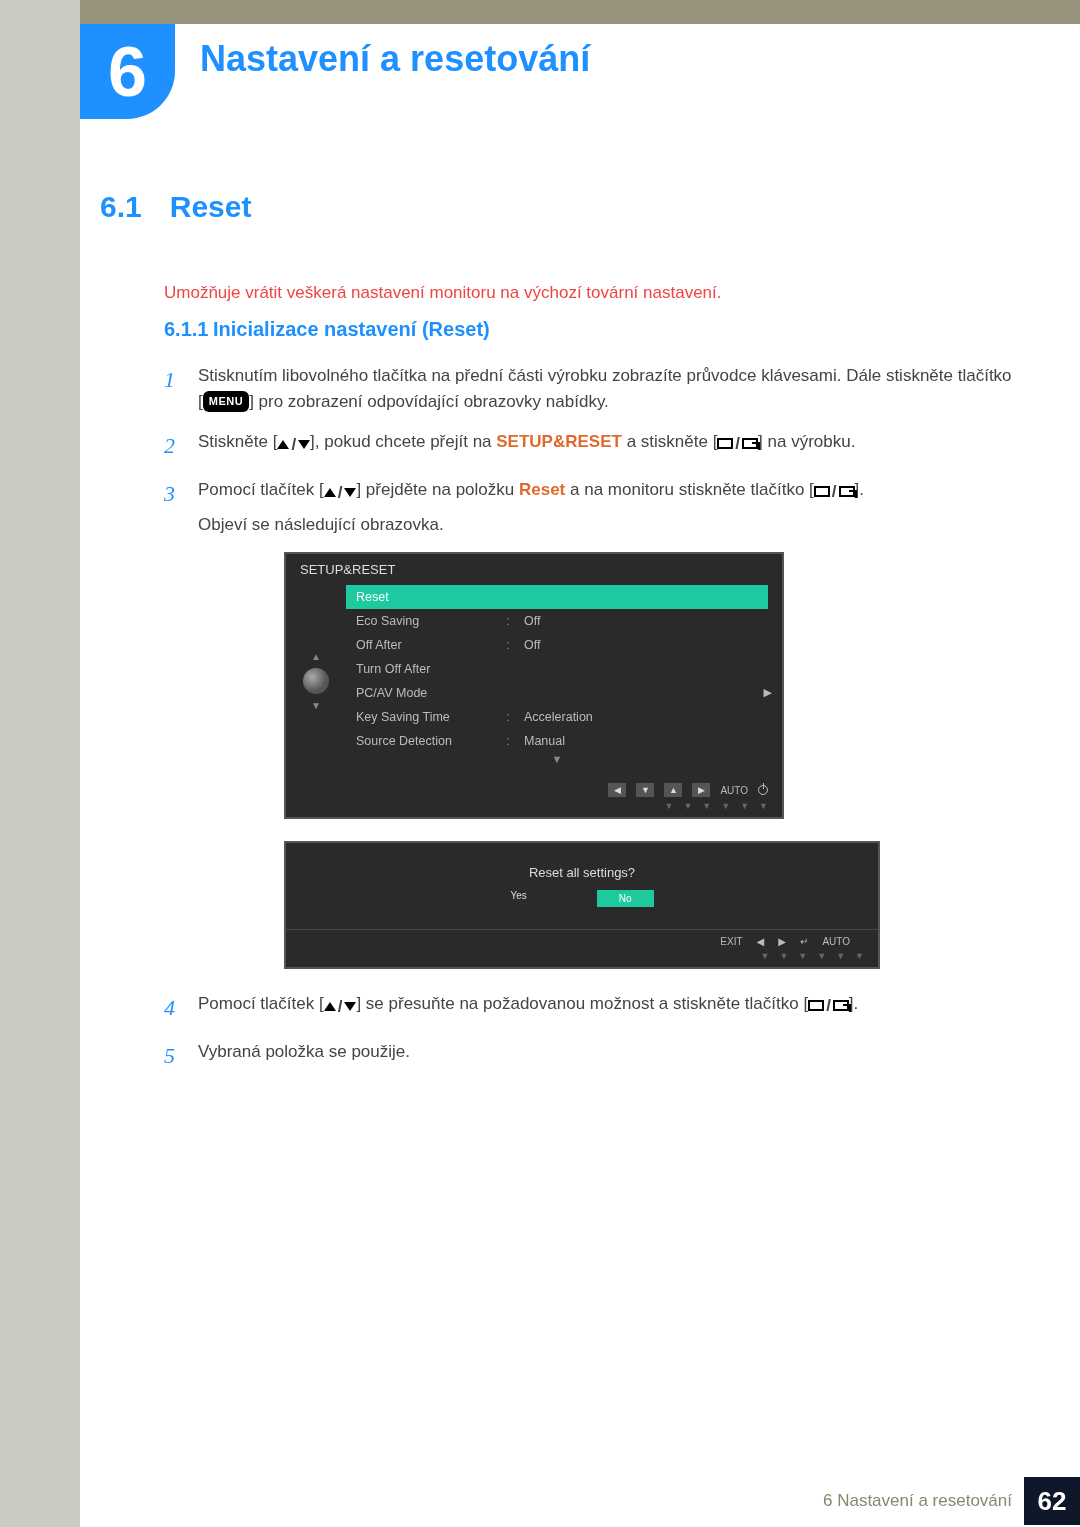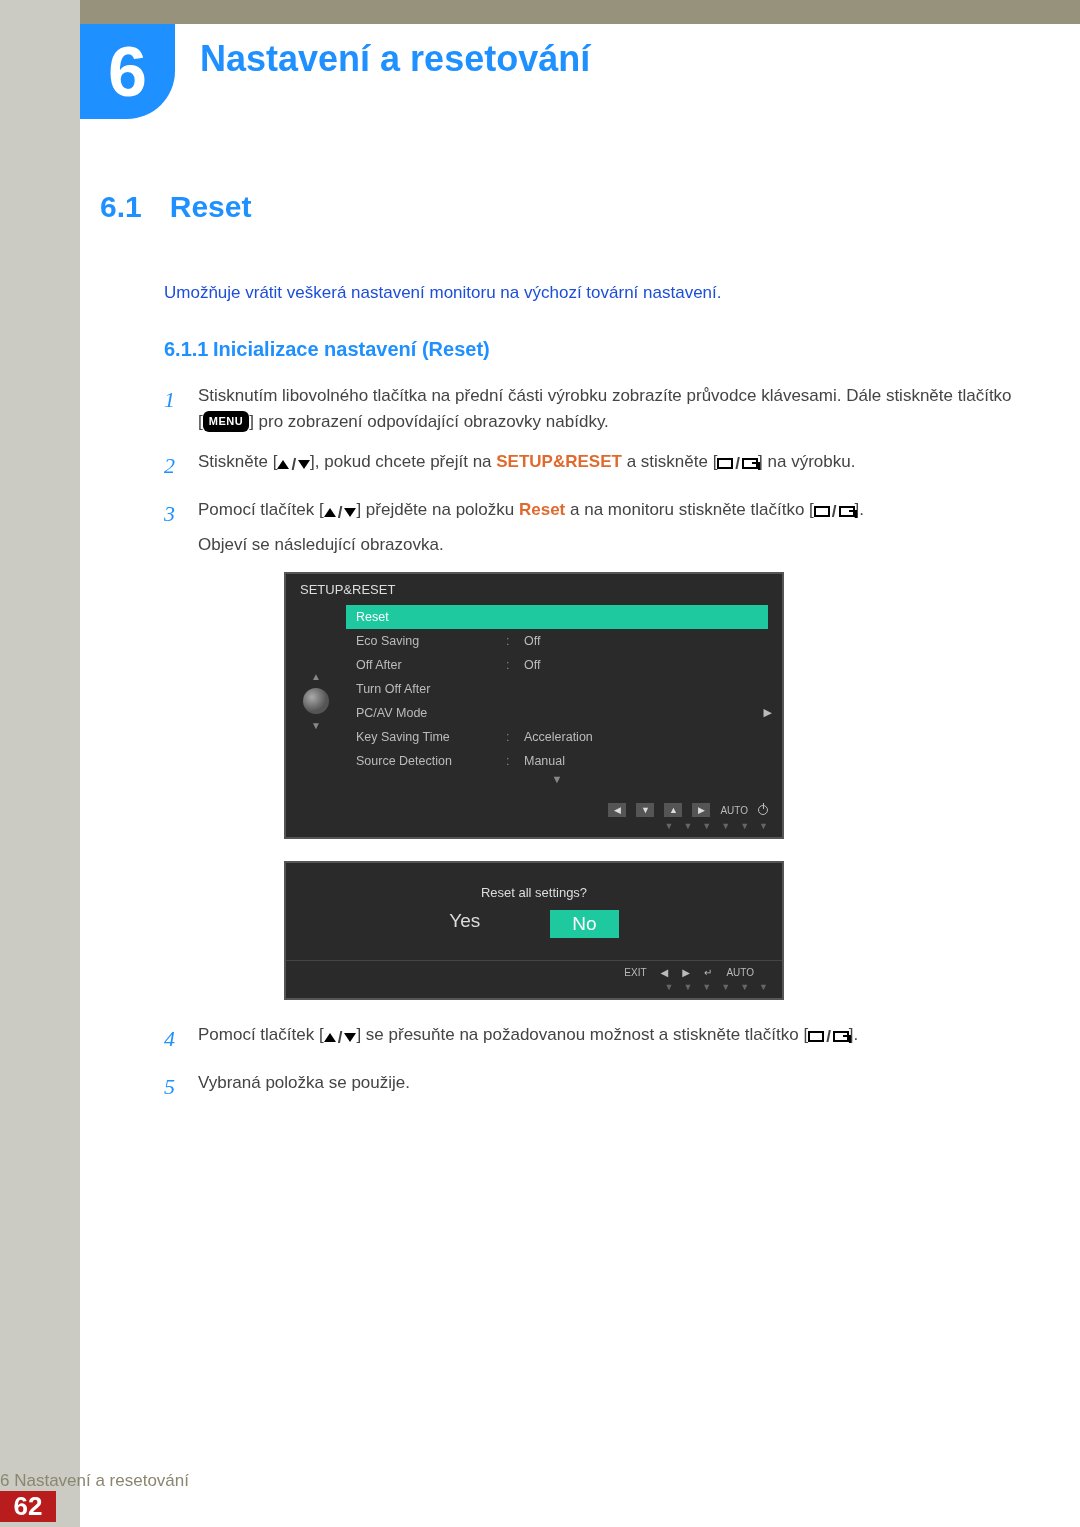--- a/index.html
+++ b/index.html
@@ -61,23 +61,23 @@
     color: #1e90ff;
   }
   .sec-title {
     font-size: 30px;
     font-weight: bold;
     color: #1e90ff;
   }
   .body-text {
     margin-left: 64px;
     font-size: 17px;
-    color: #1d4ed8;
+    color: #ef4444;
     line-height: 1.5;
-    margin-bottom: 32px;
+    margin-bottom: 12px;
   }
   .subsec-row {
     margin-left: 64px;
     margin-bottom: 22px;
   }
   .subsec-num {
     font-size: 20px;
     color: #1e90ff;
     font-weight: bold;
   }
@@ -228,39 +228,39 @@
     font-size:9px; color:#666;
   }
   .osd1 .center-arrow {
     text-align: center;
     color: #888;
     font-size: 11px;
     padding-bottom: 4px;
   }
 
   .osd2 {
-    width: 500px;
+    width: 596px;
     background: #2a2a2a;
     border: 2px solid #555;
     font-size: 13px;
     color: #ccc;
     margin-top: 22px;
   }
   .osd2-q {
     text-align: center;
     padding: 22px 0 10px;
     font-size: 13px;
     color: #ddd;
   }
   .osd2-opts {
     display: flex;
     justify-content: center;
     gap: 70px;
     padding-bottom: 22px;
-    font-size: 19px;
+    font-size: 10px;
   }
   .osd2-yes { color: #ddd; }
   .osd2-no {
     background: #1ec9a0;
     color: #fff;
     padding: 3px 22px;
   }
   .osd2-nav {
     display: flex;
     justify-content: flex-end;
@@ -268,36 +268,36 @@
     gap: 14px;
     padding: 6px 14px 4px;
     font-size: 10px;
     color: #bbb;
     border-top: 1px solid #444;
   }
 
   
   .footer {
     position: absolute;
-    left: 0; right: 0; bottom: 8px;
+    left: 0; right: 0; bottom: 2px;
     height: 48px;
     display: flex;
+    justify-content: flex-end;
     align-items: stretch;
-    flex-direction: column;
   }
   .footer-text {
     display: flex;
     align-items: center;
     padding-right: 12px;
     color: #8a8670;
     font-size: 17px;
   }
   .page-box {
     width: 56px;
-    background: #b91c1c;
+    background: #0f172a;
     color: #fff;
     font-size: 26px;
     font-weight: bold;
     display: flex;
     align-items: center;
     justify-content: center;
   }
 </style>
 </head>
 <body>

